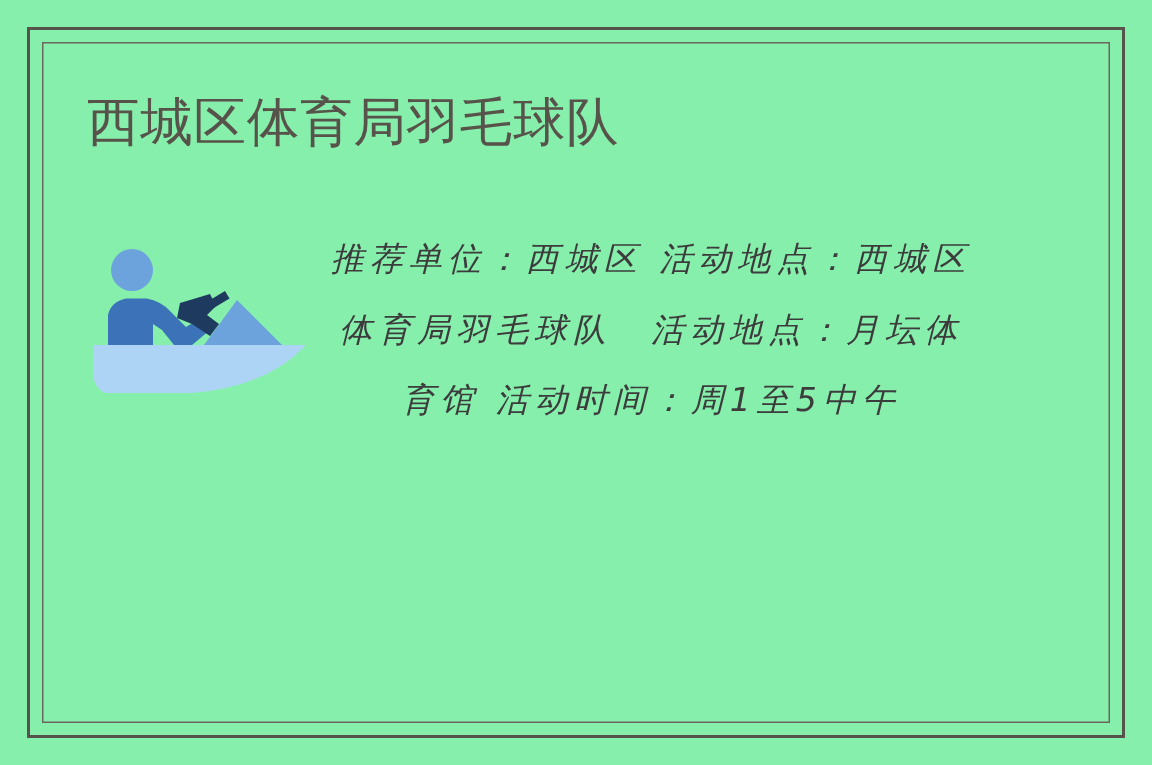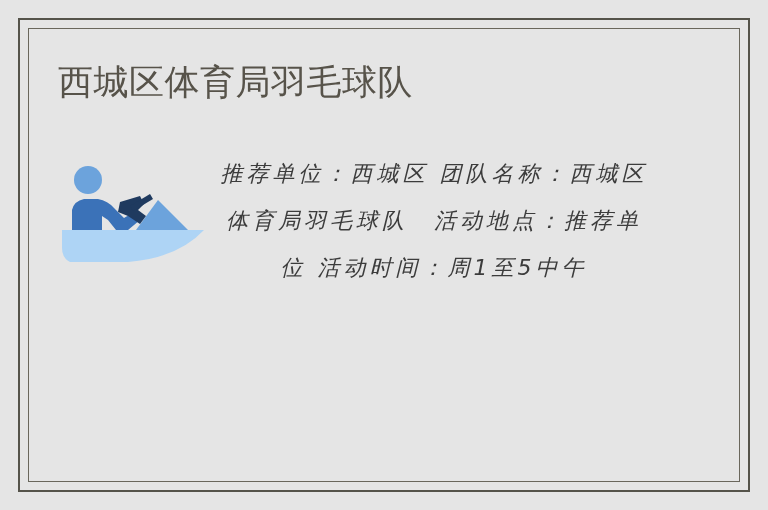--- a/index.html
+++ b/index.html
@@ -12,21 +12,21 @@
     background: #fdfdf5;
     font-family: "Liberation Sans", sans-serif;
     overflow: hidden;
   }
 
   
   .page {
     position: relative;
     width: 768px;
     height: 510px;
-    background: #e5e5e5;
+    background: #86efac;
     box-sizing: border-box;
   }
   .frame-outer {
     position: absolute;
     left: 18px;
     top: 18px;
     right: 18px;
     bottom: 18px;
     border: 2px solid #55534a;
     box-sizing: border-box;
@@ -126,19 +126,19 @@
                    L66 60 L76 54 L82 62 L70 72 L58 72
                    L50 62 L44 58 L44 72 Z" fill="#3b72b8"></path>
 
           <path d="M62 44 L82 38 L86 46 L80 52 L88 58 L82 66 L70 58 L60 54 Z" fill="#1f3a5f"></path>
           <path d="M72 48 L92 36 L95 41 L75 53 Z" fill="#1f3a5f"></path>
 
           <path d="M4 72 L146 72 Q120 100 70 104 L12 104 Q4 100 4 90 Z" fill="#aed4f5"></path>
         </svg>
       </div>
 
-      <div class="info">推荐单位：西城区 团队名称：西城区体育局羽毛球队　活动地点：推荐单位 活动时间：周1至5中午</div>
+      <div class="info">推荐单位：西城区 活动地点：西城区体育局羽毛球队　活动地点：月坛体育馆 活动时间：周1至5中午</div>
 
     </div>
 
   </div>
 
 </div>
 
 </body></html>

